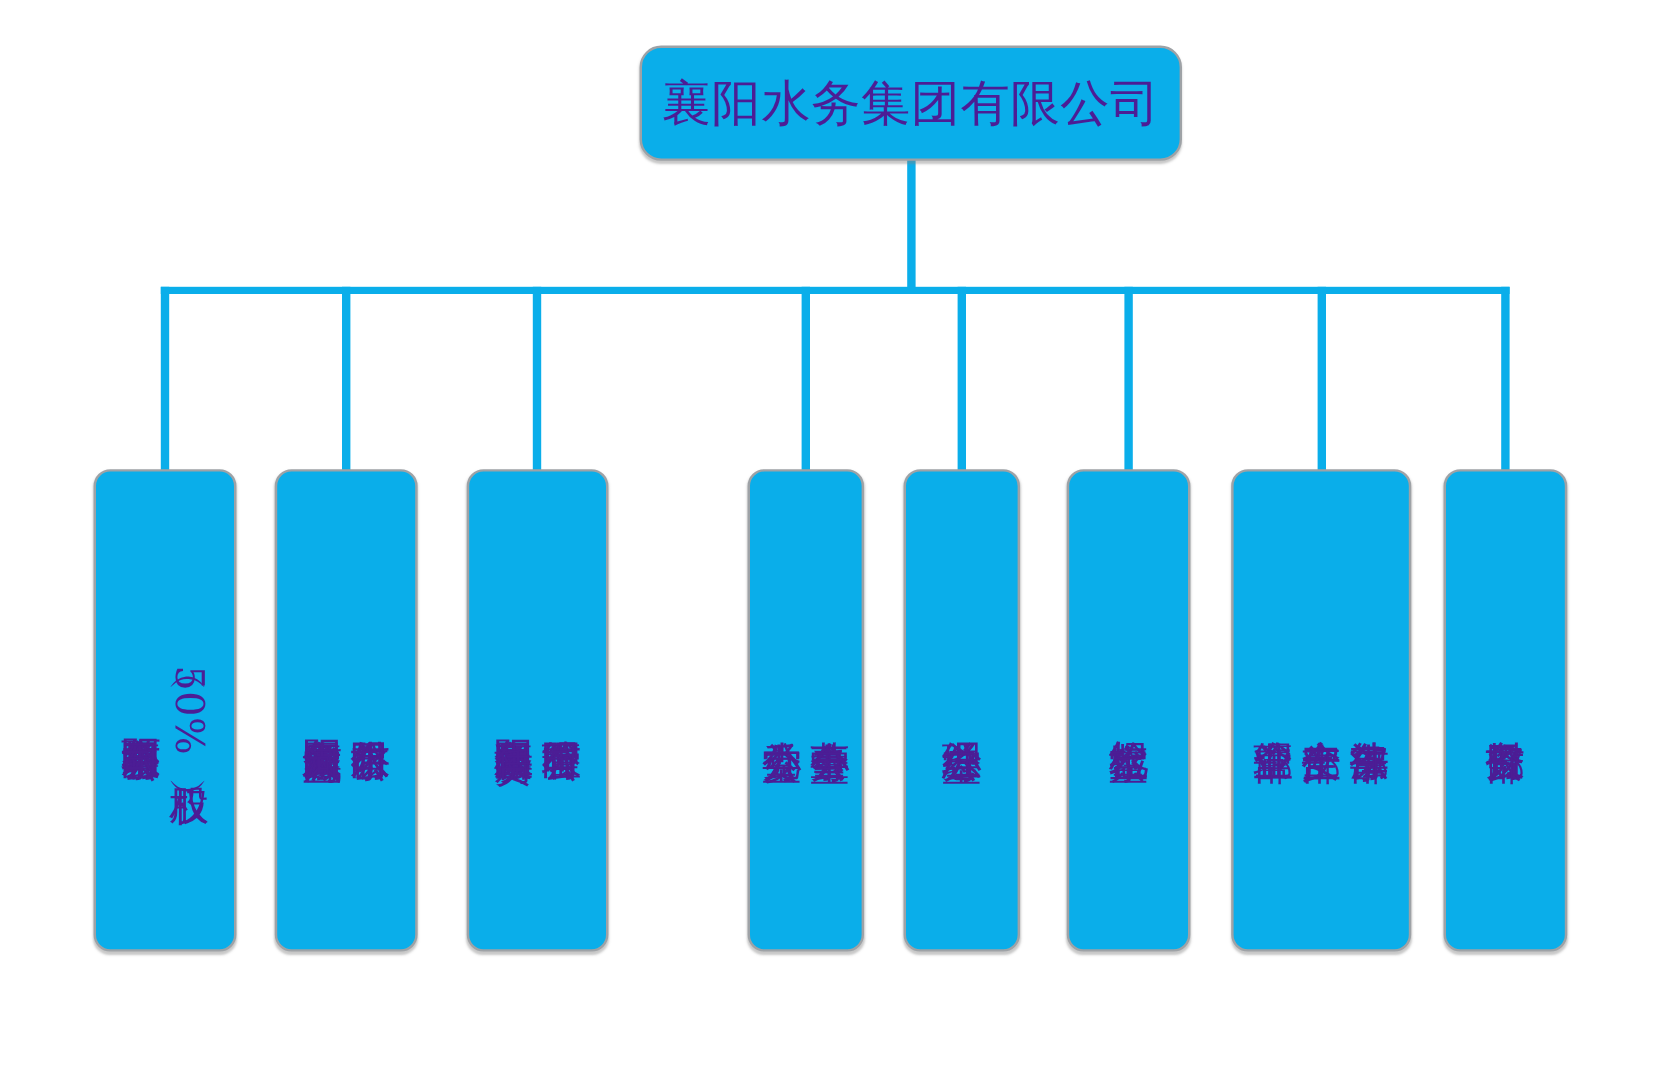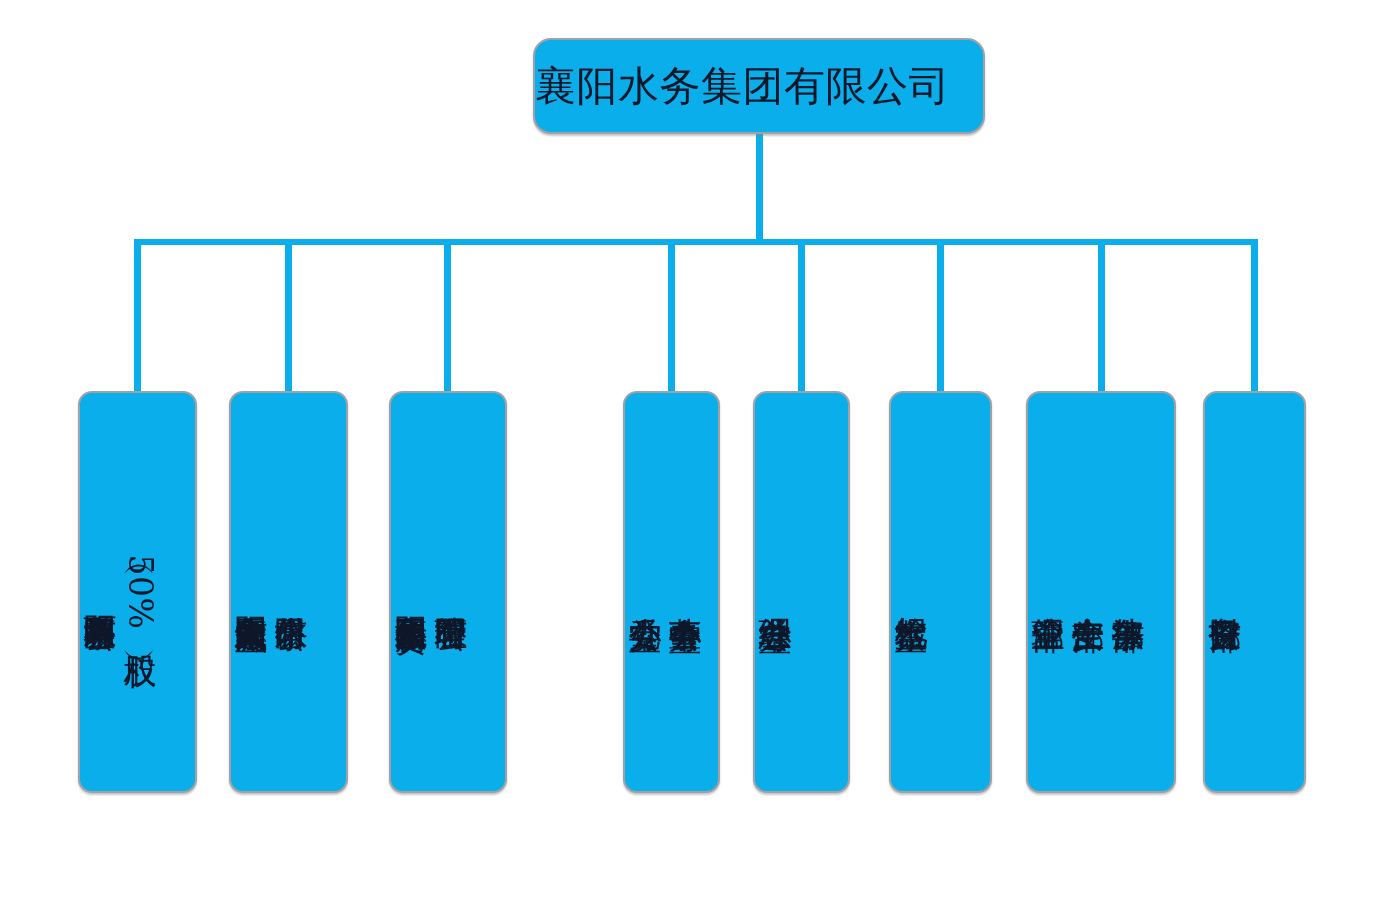--- a/index.html
+++ b/index.html
@@ -8,24 +8,24 @@
     width: 1393px;
     height: 901px;
     background: #ffffff;
     font-family: "DejaVu Serif", serif;
     overflow: hidden;
   }
   .node {
     position: absolute;
     background: #0aaeea;
     border: 2px solid #9ea2a6;
-    color: #0f172a;
+    color: #4c1d95;
     display: flex;
     align-items: center;
-    justify-content: flex-start;
+    justify-content: center;
     box-sizing: border-box;
     box-shadow: 0 2px 2px rgba(130,130,130,0.45);
   }
   .root {
     left: 533px; top: 38px;
     width: 452px; height: 96px;
     border-radius: 18px;
     font-size: 41px;
   }
   .root .htext {

